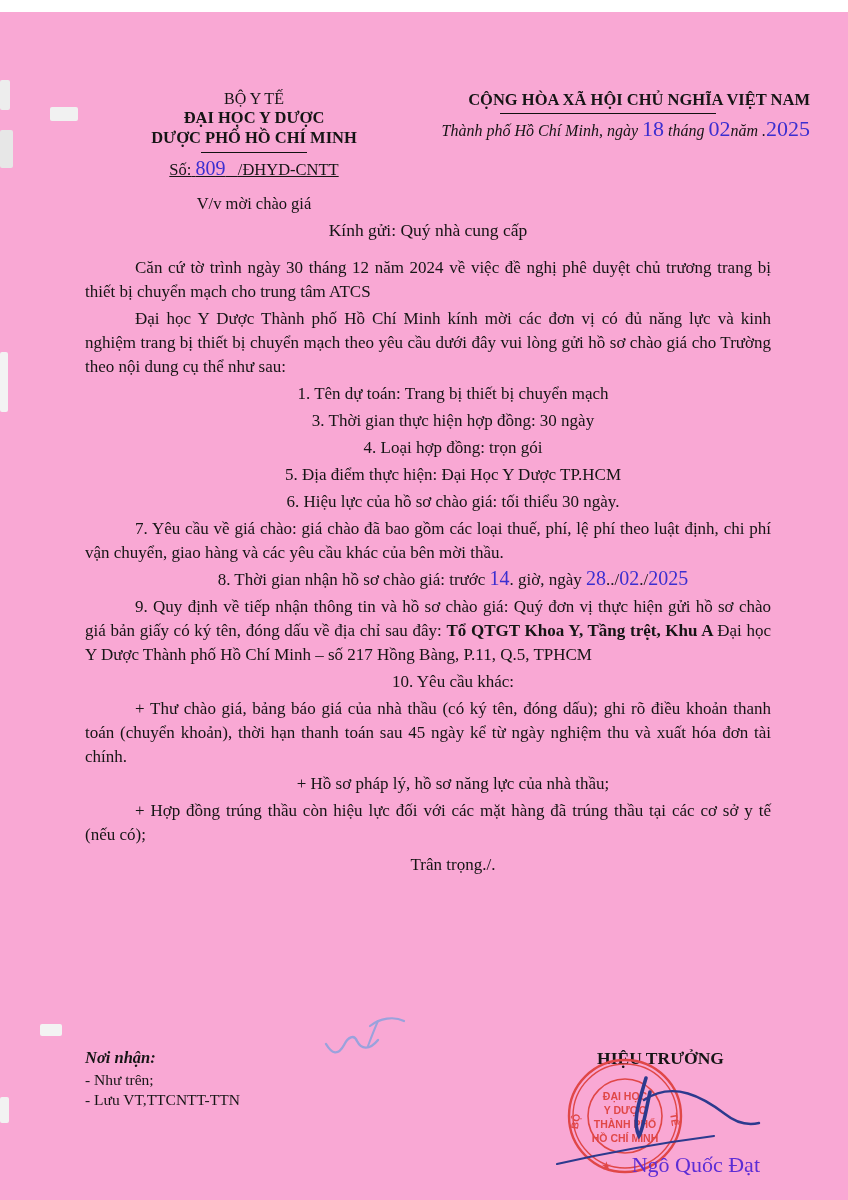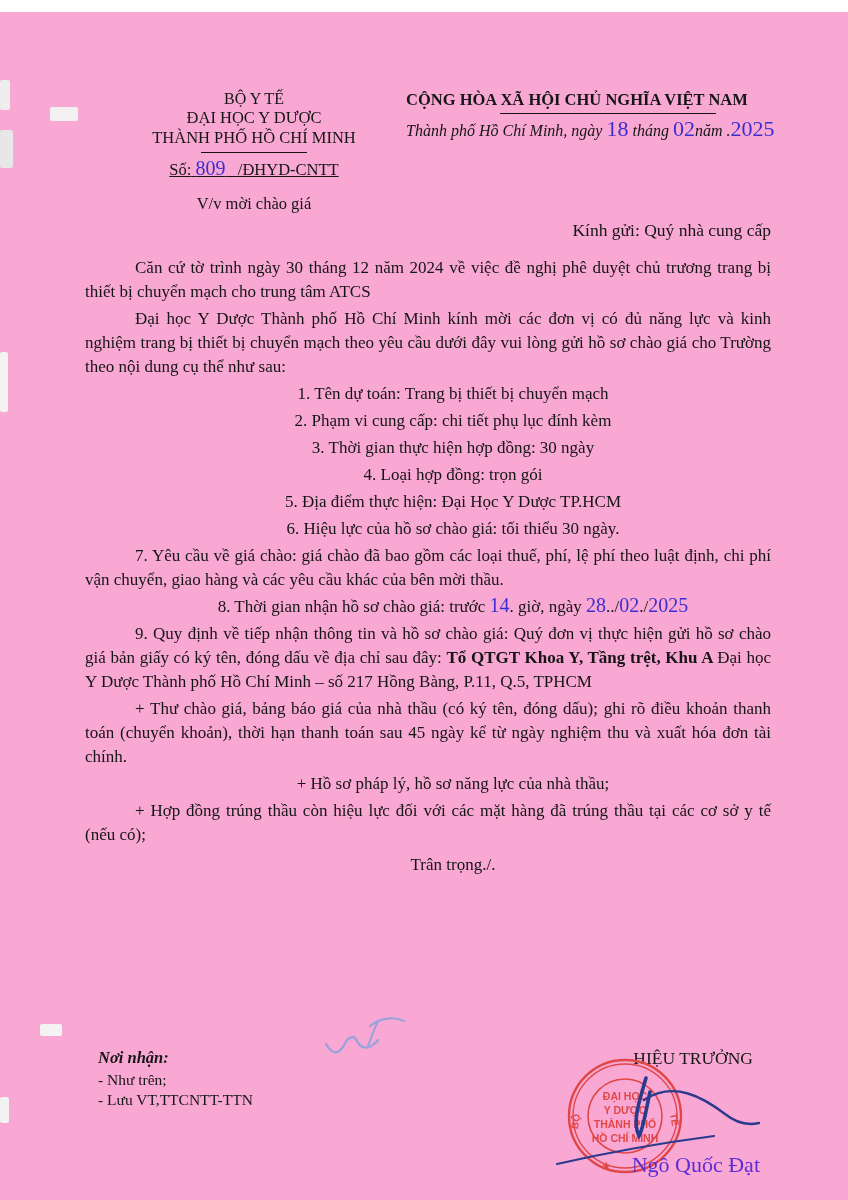--- a/index.html
+++ b/index.html
@@ -7,42 +7,42 @@
     position:relative;width:848px;height:1200px;background:#f9a8d4;
     font-family:"Liberation Serif","DejaVu Serif",serif;color:#151515;
     overflow:hidden;
     margin-top:12px;
   }
   
   .smudge{position:absolute;background:#ededed;border-radius:2px;}
   
   .header-left{position:absolute;left:116px;top:78px;width:276px;text-align:center;}
   .ministry{font-size:16px;}
-  .org{font-weight:normal;font-size:16.5px;line-height:20px;}
+  .org{font-weight:bold;font-size:16.5px;line-height:20px;}
   .org-underline{width:106px;border-top:1.6px solid #111;margin:4px auto 7px;}
   .doc-number{font-size:16.5px;text-decoration:underline;}
   .hw-num{color:#3b2ed0;font-size:20px;line-height:0;}
   .doc-subject{margin-top:14px;font-size:16.5px;}
-  .header-right{position:absolute;left:406px;top:78px;width:404px;text-align:left;}
+  .header-right{position:absolute;left:406px;top:78px;width:404px;text-align:right;}
   .motto1{font-weight:bold;font-size:16.5px;}
   .motto2{font-weight:bold;font-size:17px;margin-top:3px;}
   .motto-underline{width:216px;border-top:1.6px solid #111;margin:3px auto 8px;}
   .date-line{font-style:italic;font-size:16px;margin-top:7px;}
   .date-line .hw-num{font-size:22px;font-style:normal;}
   
   .body{position:absolute;left:85px;top:206px;width:686px;font-size:17px;line-height:24px;}
-  .salutation{text-align:right;font-size:17.5px;margin:0 0 14px;}
+  .salutation{text-align:center;font-size:17.5px;margin:0 0 14px;}
   .body p{margin:0 0 3px;text-indent:50px;text-align:justify;}
   .body .one-line{text-align:center;}
   .b{font-weight:bold;}
   
-  .recipients{position:absolute;left:98px;top:1036px;font-size:15.5px;line-height:20px;}
+  .recipients{position:absolute;left:85px;top:1036px;font-size:15.5px;line-height:20px;}
   .recipients .label{font-weight:bold;font-style:italic;font-size:16.5px;margin-bottom:2px;}
-  .sign-title{position:absolute;left:568px;top:1036px;width:185px;text-align:right;
-    font-weight:normal;font-size:17.5px;}
+  .sign-title{position:absolute;left:568px;top:1036px;width:185px;text-align:center;
+    font-weight:bold;font-size:17.5px;}
   .signer-name{position:absolute;left:550px;top:1140px;width:210px;text-align:right;
     color:#5c2dd5;font-size:22px;}
   .stamp-svg{position:absolute;left:545px;top:1042px;}
   .sig-svg{position:absolute;left:540px;top:1048px;}
   .scribble-svg{position:absolute;left:318px;top:1000px;}
   .stamp-text{font-family:"Liberation Sans","DejaVu Sans",sans-serif;font-weight:bold;
     fill:#e04747;}
 </style>
 </head>
 <body>
@@ -52,21 +52,21 @@
   <div class="smudge" style="left:0;top:68px;width:10px;height:30px;"></div>
   <div class="smudge" style="left:0;top:118px;width:13px;height:38px;background:#e7e7e7;"></div>
   <div class="smudge" style="left:50px;top:95px;width:28px;height:14px;background:#f1f1f1;"></div>
   <div class="smudge" style="left:0;top:340px;width:8px;height:60px;background:#f3f3f3;"></div>
   <div class="smudge" style="left:0;top:1085px;width:9px;height:26px;background:#f2f2f2;"></div>
   <div class="smudge" style="left:40px;top:1012px;width:22px;height:12px;background:#f3f3f3;"></div>
 
   <div class="header-left">
     <div class="ministry">BỘ Y TẾ</div>
     <div class="org">ĐẠI HỌC Y DƯỢC</div>
-    <div class="org">THÀNH PHỐ HỒ CHÍ MINH</div>
+    <div class="org">DƯỢC PHỐ HỒ CHÍ MINH</div>
     <div class="org-underline"></div>
     <div class="doc-number">
       <span>Số:</span>
       <span class="hw-num">809</span>&nbsp;&nbsp;
       <span>/ĐHYD-CNTT</span>
     </div>
     <div class="doc-subject">V/v mời chào giá</div>
   </div>
 
   <div class="header-right">
@@ -77,35 +77,35 @@
     </div>
   </div>
 
   <div class="body">
     <div class="salutation">Kính gửi: Quý nhà cung cấp</div>
 
     <p>Căn cứ tờ trình ngày 30 tháng 12 năm 2024 về việc đề nghị phê duyệt chủ trương trang bị thiết bị chuyển mạch cho trung tâm ATCS</p>
     <p>Đại học Y Dược Thành phố Hồ Chí Minh kính mời các đơn vị có đủ năng lực và kinh nghiệm trang bị thiết bị chuyển mạch theo yêu cầu dưới đây vui lòng gửi hồ sơ chào giá cho Trường theo nội dung cụ thể như sau:</p>
 
     <p class="one-line">1. Tên dự toán: Trang bị thiết bị chuyển mạch</p>
-    <p class="one-line">2. Phạm vi cung cấp: chi tiết phụ lục đính kèm</p>
     <p class="one-line">3. Thời gian thực hiện hợp đồng: 30 ngày</p>
     <p class="one-line">4. Loại hợp đồng: trọn gói</p>
     <p class="one-line">5. Địa điểm thực hiện: Đại Học Y Dược TP.HCM</p>
     <p class="one-line">6. Hiệu lực của hồ sơ chào giá: tối thiểu 30 ngày.</p>
     <p>7. Yêu cầu về giá chào: giá chào đã bao gồm các loại thuế, phí, lệ phí theo luật định, chi phí vận chuyển, giao hàng và các yêu cầu khác của bên mời thầu.</p>
 
     <p class="one-line">
       <span>8. Thời gian nhận hồ sơ chào giá: trước </span><span class="hw-num">14</span><span>. giờ, ngày </span><span class="hw-num">28</span><span>../</span><span class="hw-num">02</span><span>./</span><span class="hw-num">2025</span>
     </p>
 
     <p>
       <span>9. Quy định về tiếp nhận thông tin và hồ sơ chào giá: Quý đơn vị thực hiện gửi hồ sơ chào giá bản giấy có ký tên, đóng dấu về địa chỉ sau đây: </span><span class="b">Tổ QTGT Khoa Y, Tầng trệt, Khu A </span><span>Đại học Y Dược Thành phố Hồ Chí Minh – số 217 Hồng Bàng, P.11, Q.5, TPHCM</span>
     </p>
 
+    <p class="one-line">10. Yêu cầu khác:</p>
 
     <p>+ Thư chào giá, bảng báo giá của nhà thầu (có ký tên, đóng dấu); ghi rõ điều khoản thanh toán (chuyển khoản), thời hạn thanh toán sau 45 ngày kể từ ngày nghiệm thu và xuất hóa đơn tài chính.</p>
     <p class="one-line">+ Hồ sơ pháp lý, hồ sơ năng lực của nhà thầu;</p>
     <p>+ Hợp đồng trúng thầu còn hiệu lực đối với các mặt hàng đã trúng thầu tại các cơ sở y tế (nếu có);</p>
 
     <p class="one-line" style="margin-top:6px;">Trân trọng./.</p>
   </div>
 
   <svg class="scribble-svg" width="112" height="50" viewBox="0 0 112 50">
     <path d="M8,32 C14,42 20,44 26,33 C30,25 36,22 39,29 C43,37 51,39 60,28" stroke="#9aa2dc" stroke-width="2.4" fill="none" stroke-linecap="round"></path>

